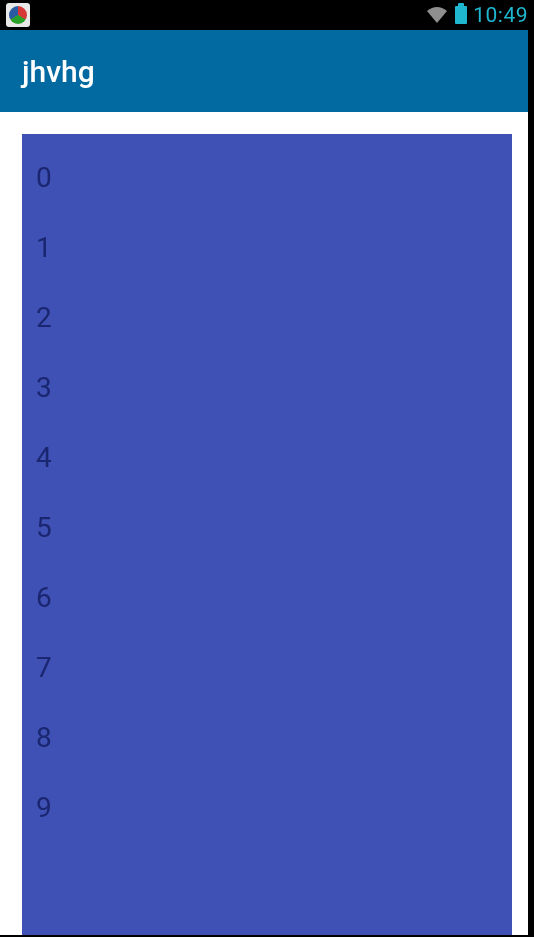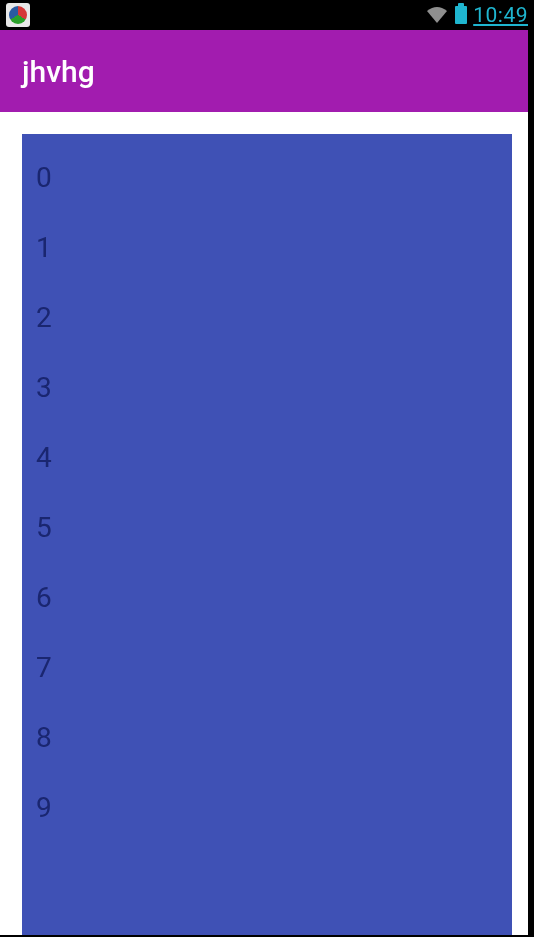--- a/index.html
+++ b/index.html
@@ -66,25 +66,24 @@
       width: 6px;
       height: 3px;
       background: #1fb6d0;
       border-radius: 1px 1px 0 0;
     }
     .clock {
       color: #1fb6d0;
       font-size: 21px;
       font-weight: 400;
       letter-spacing: 0.5px;
-      text-decoration: underline;
     }
     .app-bar {
       height: 82px;
-      background: #a21caf;
+      background: #0369a1;
       display: flex;
       align-items: center;
       padding-left: 22px;
       box-shadow: 0 2px 4px rgba(0,0,0,0.2);
     }
     .app-title {
       color: #ffffff;
       font-size: 30px;
       font-weight: 500;
     }

